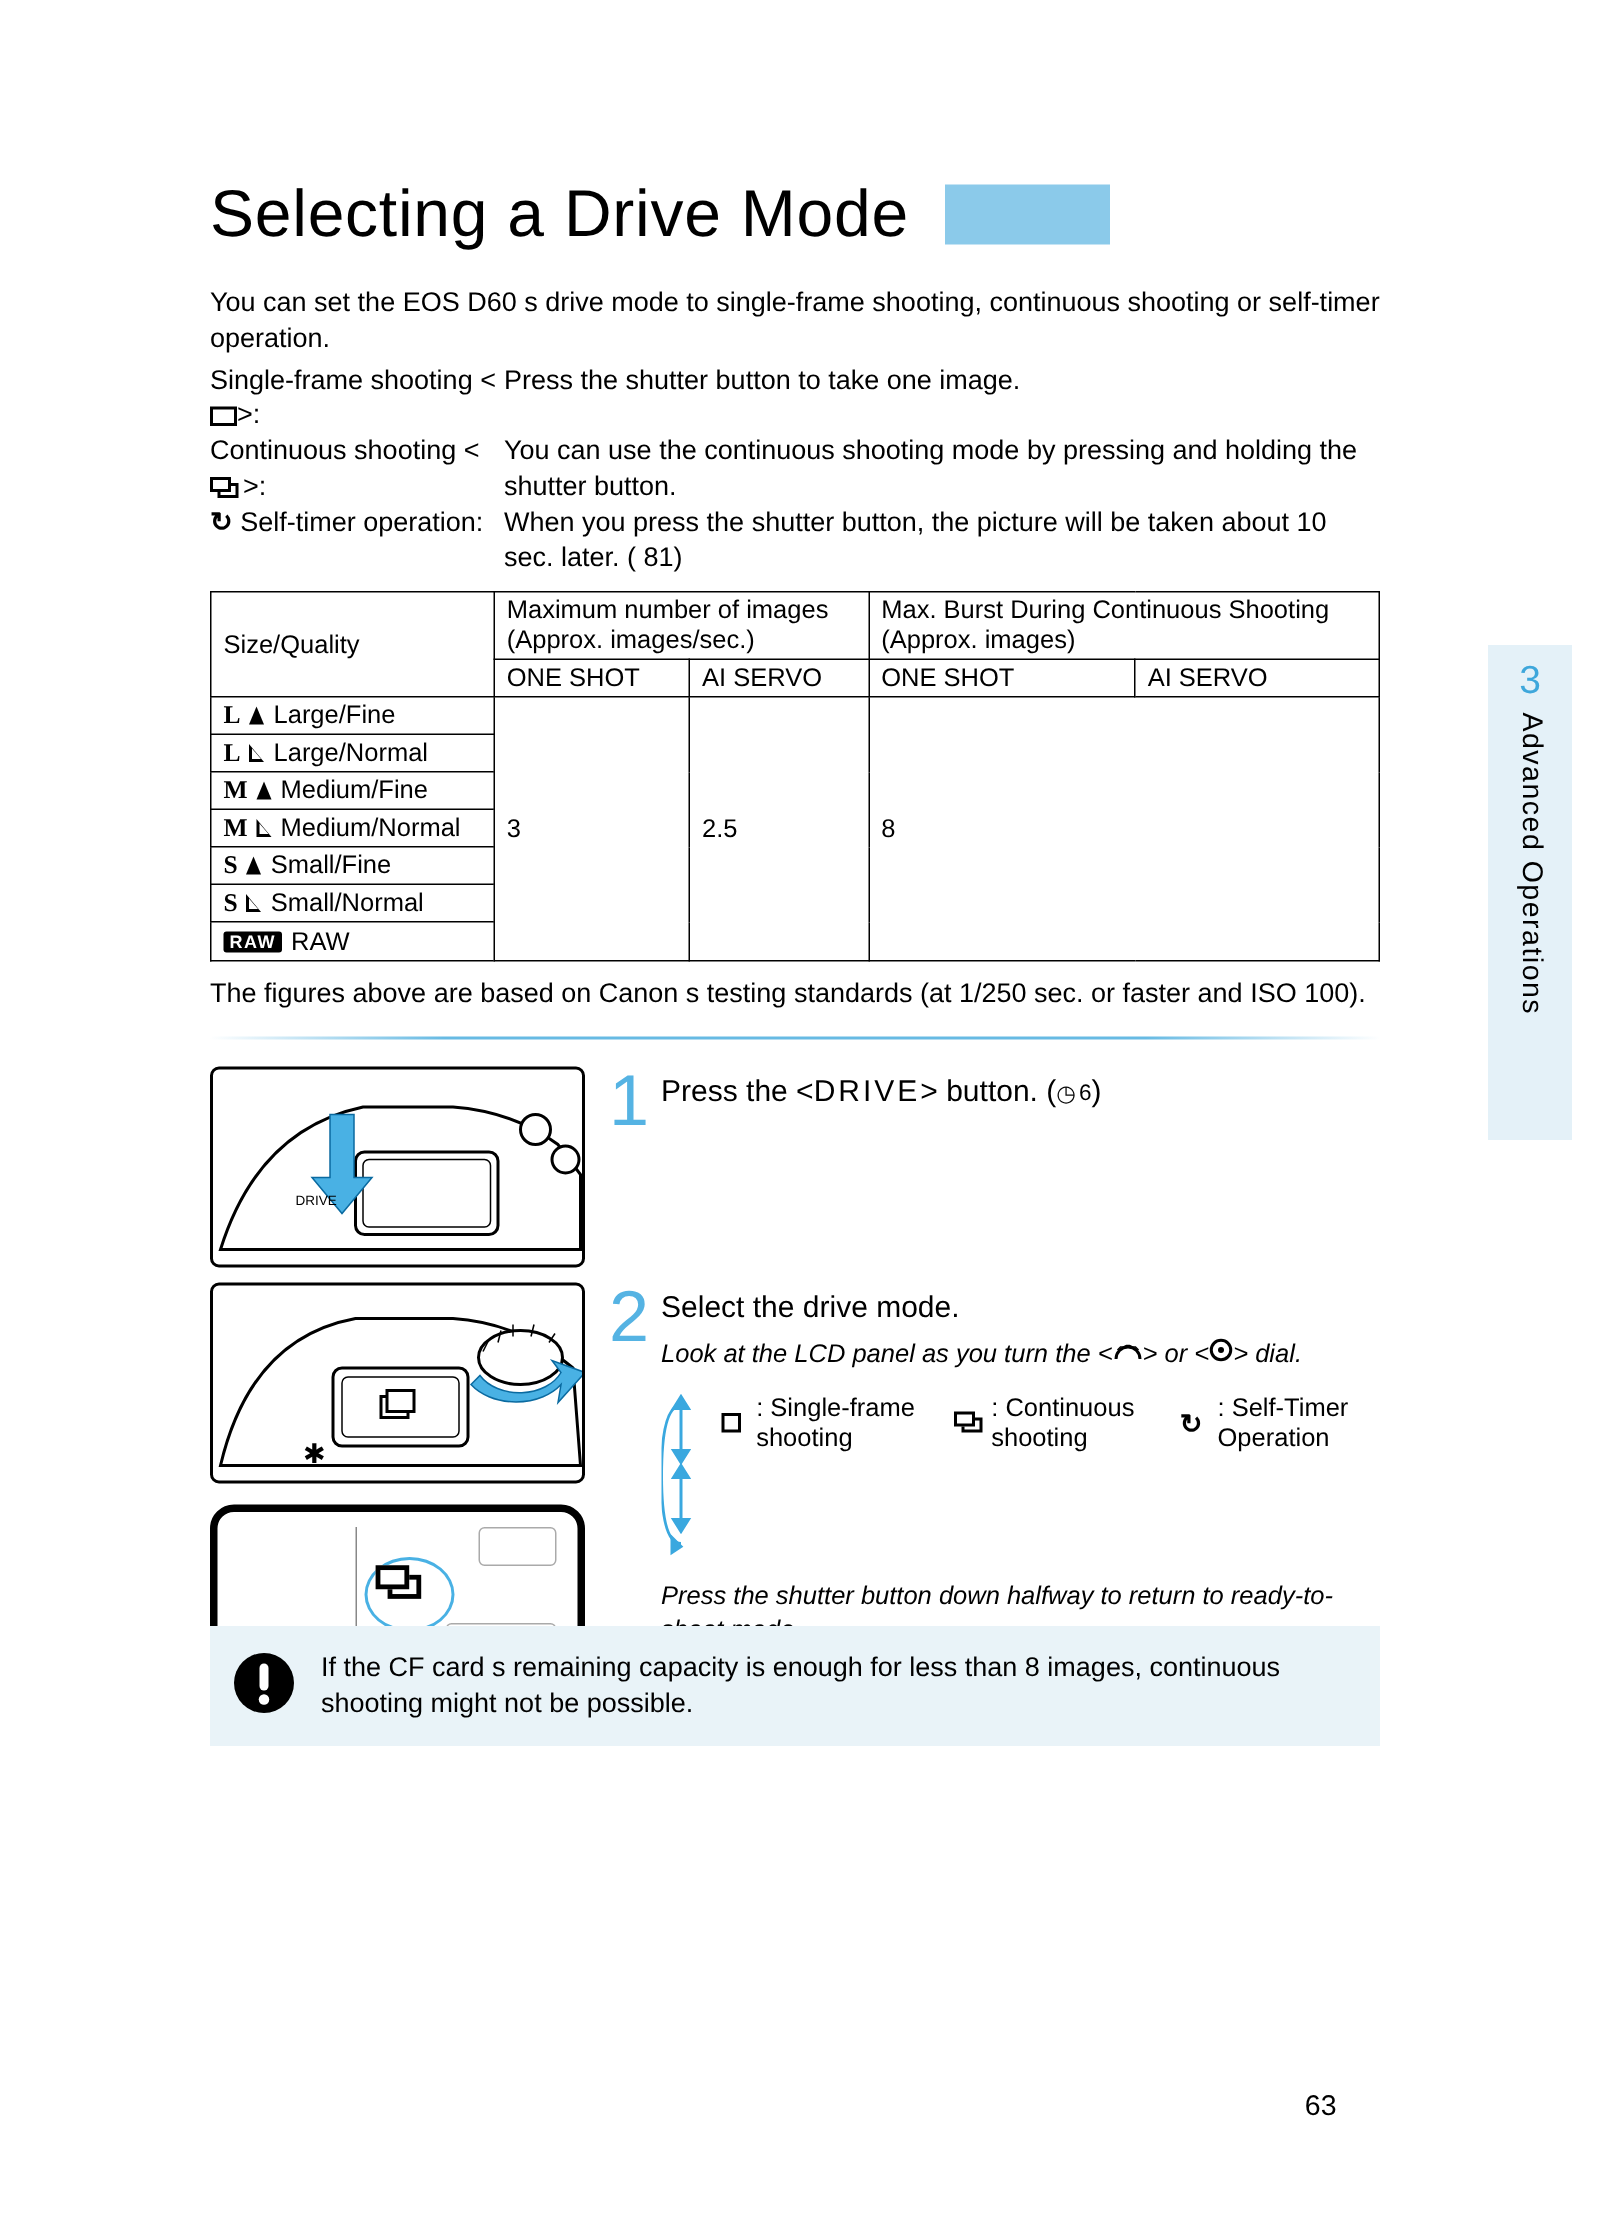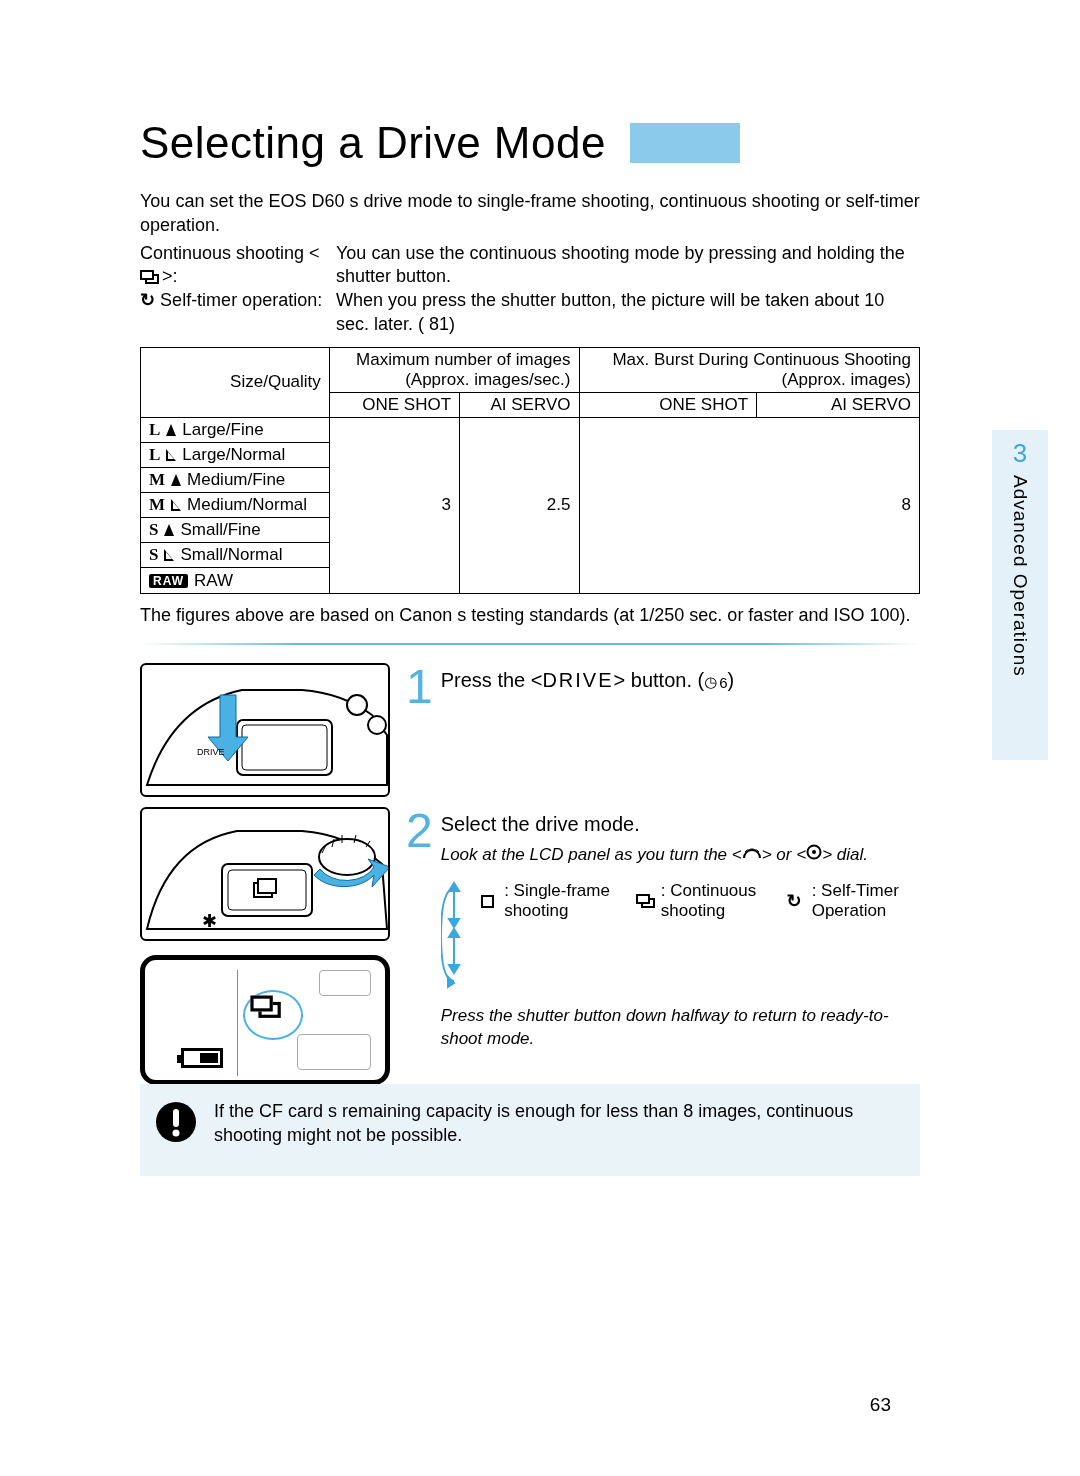--- a/index.html
+++ b/index.html
@@ -105,21 +105,21 @@
     font-size: 17px;
     margin-bottom: 10px;
   }
   table.spec th, table.spec td {
     border: 1px solid #000;
     padding: 2px 8px;
     font-weight: 400;
   }
   table.spec th { text-align: center; }
   table.spec .left { text-align: left; }
-  table.spec .ctr  { text-align: right; vertical-align: middle; margin-left: 20px; }
+  table.spec .ctr  { text-align: left; vertical-align: middle; margin-left: 20px; }
 
   .sq-label {
     display: inline-flex;
     align-items: center;
     gap: 6px;
   }
   .qual-icon {
     display: inline-block;
     width: 0; height: 0;
   }
@@ -236,21 +236,21 @@
     gap: 10px;
   }
 
   
   .warning {
     position: absolute;
     left: 140px;
     top: 1084px;
     width: 780px;
     background: #e9f3f8;
-    padding: 16px 14px 28px 14px;
+    padding: 16px 14px 16px 14px;
     box-sizing: border-box;
     display: flex;
     align-items: flex-start;
     gap: 16px;
   }
   .warn-icon {
     flex: 0 0 44px;
     height: 44px;
   }
   .warn-text {
@@ -368,20 +368,26 @@
   <div class="content">
 
     <div class="title-row">
       <h1>Selecting a Drive Mode</h1>
       <div class="accent"></div>
     </div>
 
     <p class="intro">You can set the EOS D60 s drive mode to single-frame shooting, continuous shooting or self-timer operation.</p>
 
     <div class="mode-list">
+      <div class="mode-row">
+        <div class="mode-label">
+          <span>Single-frame shooting &lt;</span><span class="icon-small icon-single-frame"></span><span>&gt;:</span>
+        </div>
+        <div class="mode-desc">Press the shutter button to take one image.</div>
+      </div>
       <div class="mode-row">
         <div class="mode-label">
           <span>Continuous shooting &lt;</span><span class="icon-small icon-continuous"></span><span>&gt;:</span>
         </div>
         <div class="mode-desc">You can use the continuous shooting mode by pressing and holding the shutter button.</div>
       </div>
       <div class="mode-row">
         <div class="mode-label">
           <span class="icon-selftimer">↻</span>
           <span>Self-timer operation:</span>

